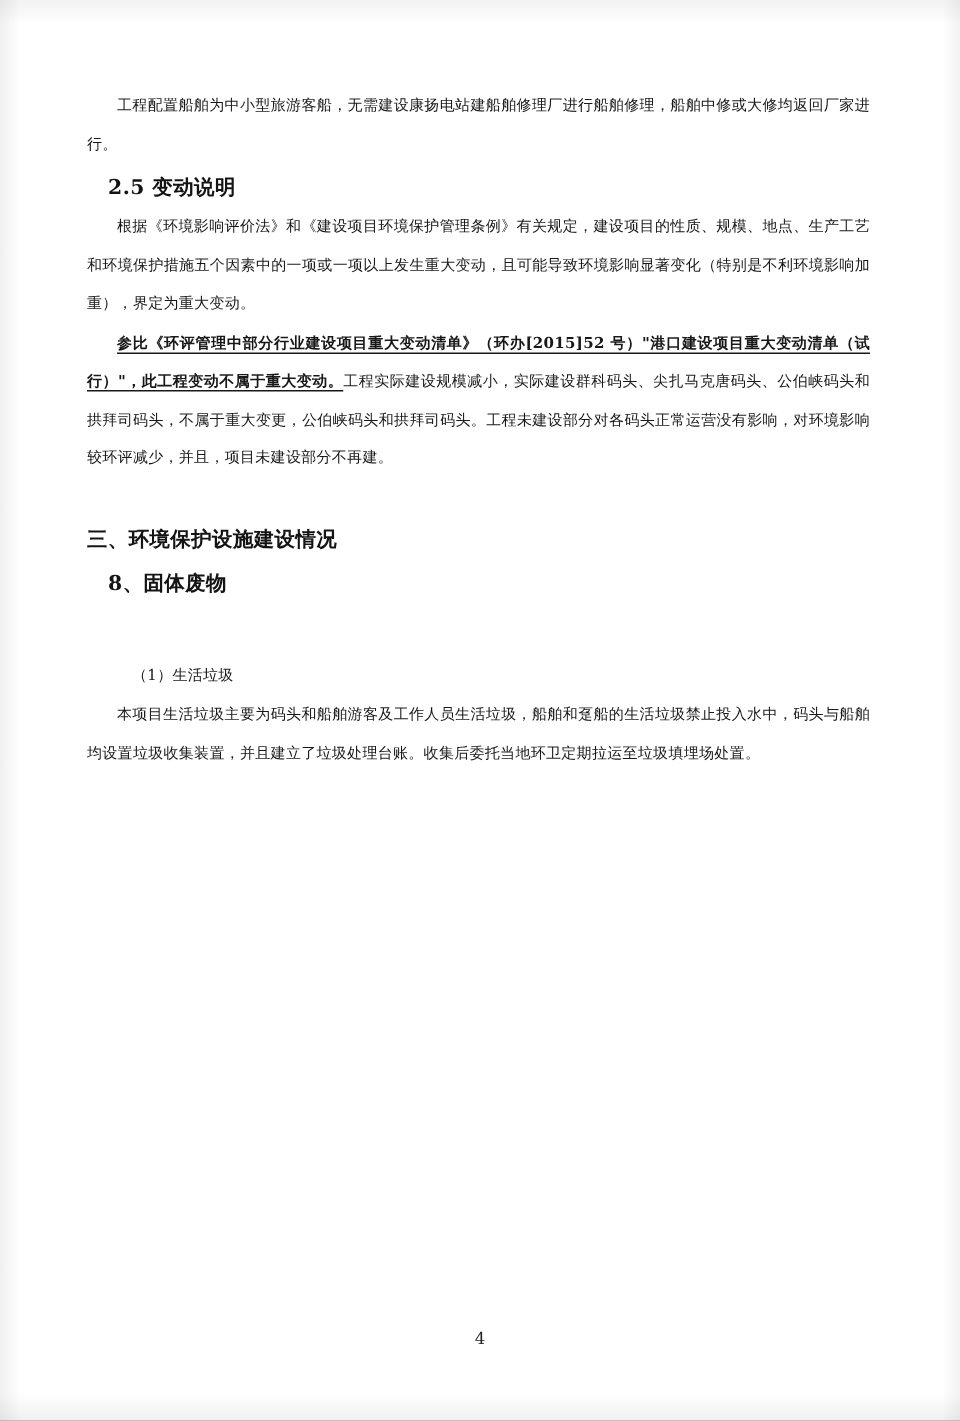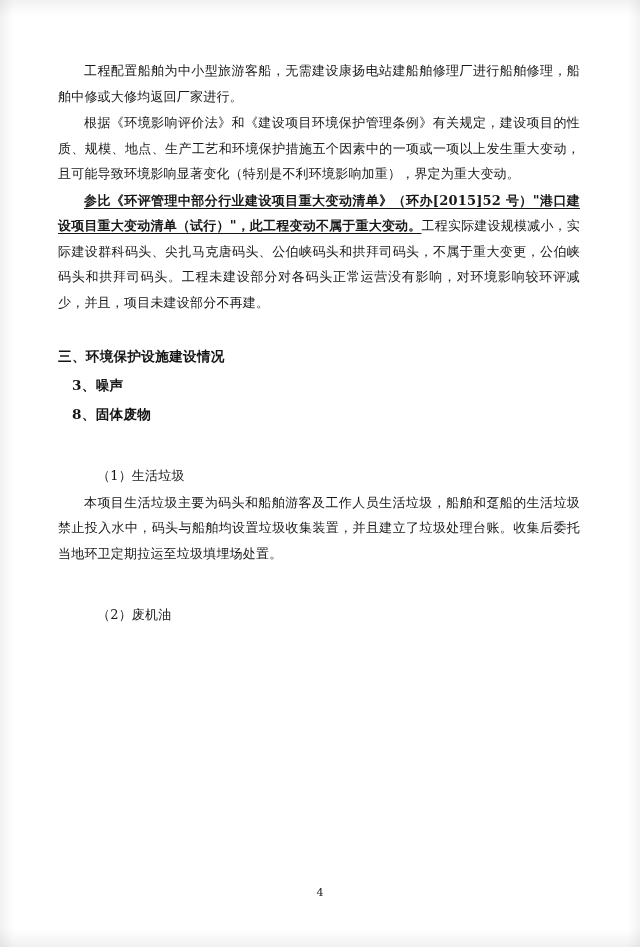--- a/index.html
+++ b/index.html
@@ -33,21 +33,21 @@
       linear-gradient(to top, rgba(0,0,0,0.06) 0px, rgba(0,0,0,0.0) 18px);
   }
   #content {
     position: absolute;
     left: 58px;
     top: 58px;
     width: 522px;
     height: 820px;
   }
   .para {
-    font-size: 13px;
+    font-size: 10px;
     line-height: 25.5px;
     color: #181818;
     text-align: justify;
     text-justify: inter-ideograph;
     margin: 0 0 1px 0;
     letter-spacing: 0.2px;
   }
   .indent2 {
     text-indent: 2em;
   }
@@ -93,34 +93,33 @@
   }
 </style>
 </head>
 <body>
 
 <div id="page">
   <div id="content">
 
     <p class="para indent2">工程配置船舶为中小型旅游客船，无需建设康扬电站建船舶修理厂进行船舶修理，船舶中修或大修均返回厂家进行。</p>
 
+    <p class="para heading sec-25">2.5  变动说明</p>
 
     <p class="para indent2">根据《环境影响评价法》和《建设项目环境保护管理条例》有关规定，建设项目的性质、规模、地点、生产工艺和环境保护措施五个因素中的一项或一项以上发生重大变动，且可能导致环境影响显著变化（特别是不利环境影响加重），界定为重大变动。</p>
 
     <p class="para indent2"><span class="underline">参比《环评管理中部分行业建设项目重大变动清单》（环办[2015]52 号）"港口建设项目重大变动清单（试行）"，此工程变动不属于重大变动。</span><span>工程实际建设规模减小，实际建设群科码头、尖扎马克唐码头、公伯峡码头和拱拜司码头，不属于重大变更，公伯峡码头和拱拜司码头。工程未建设部分对各码头正常运营没有影响，对环境影响较环评减少，并且，项目未建设部分不再建。</span></p>
 
     <p class="para heading lvl1">三、环境保护设施建设情况</p>
 
 
 
-    <p class="para heading num">3、噪声</p>
 
     <p class="para heading num">8、固体废物</p>
 
     <p class="para item-paren">（1）生活垃圾</p>
     <p class="para indent2">本项目生活垃圾主要为码头和船舶游客及工作人员生活垃圾，船舶和趸船的生活垃圾禁止投入水中，码头与船舶均设置垃圾收集装置，并且建立了垃圾处理台账。收集后委托当地环卫定期拉运至垃圾填埋场处置。</p>
 
-    <p class="para item-paren">（2）废机油</p>
 
   </div>
 
   <div id="pagenum">4</div>
 </div>
 
 </body></html>

